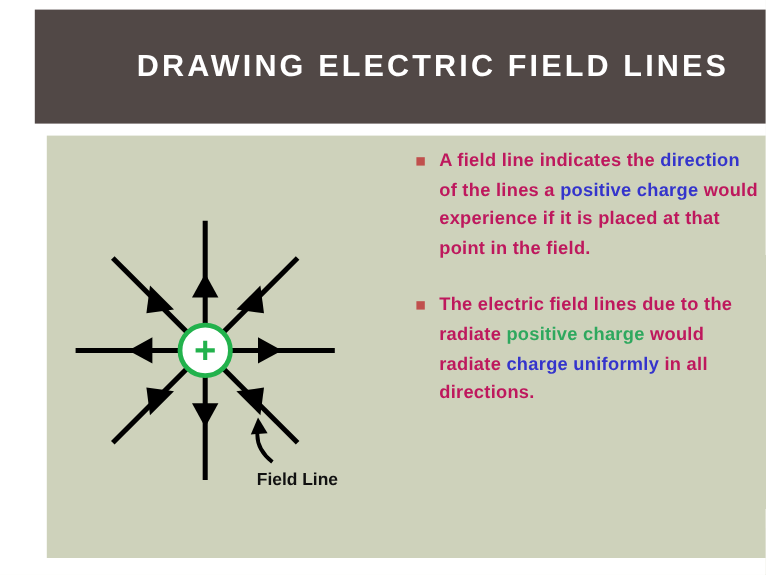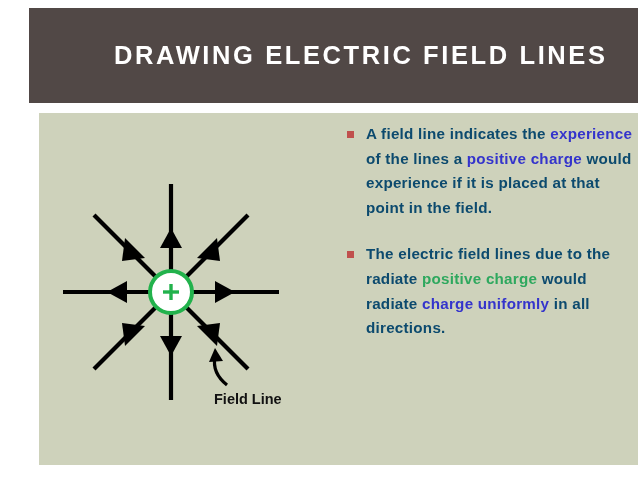--- a/index.html
+++ b/index.html
@@ -87,21 +87,21 @@
   .bullet-marker {
     position: absolute;
     left: 3px;
     top: 9px;
     width: 7px;
     height: 7px;
     background: #c0504d;
   }
   .tx-blue  { color: #3434cc; }
   .tx-green { color: #2ea85e; }
-  .tx-dark  { color: #0c4a6e; }
+  .tx-dark  { color: #be185d; }
 </style>
 </head>
 <body>
 
 <div class="slide">
 
   <div class="title-bar">
     <div class="title-text">Drawing Electric Field Lines</div>
   </div>
 
@@ -160,21 +160,21 @@
         <polygon points="176,219 170,233 184,232" fill="#000000"></polygon>
 
         <text x="175" y="275" font-family="Liberation Sans, sans-serif" font-size="14.5" font-weight="bold" fill="#111111">Field Line</text>
       </svg>
     </div>
 
     <div class="bullets">
 
       <div class="bullet-item">
         <span class="bullet-marker"></span>
-        <span class="tx-dark">A field line indicates the </span><span class="tx-blue">experience</span><span class="tx-dark"> of the lines a </span><span class="tx-blue">positive charge</span><span class="tx-dark"> would experience if it is placed at that point in the field.</span>
+        <span class="tx-dark">A field line indicates the </span><span class="tx-blue">direction</span><span class="tx-dark"> of the lines a </span><span class="tx-blue">positive charge</span><span class="tx-dark"> would experience if it is placed at that point in the field.</span>
       </div>
 
 
       <div class="bullet-item">
         <span class="bullet-marker"></span>
         <span class="tx-dark">The electric field lines due to the radiate </span><span class="tx-green">positive charge</span><span class="tx-dark"> would radiate </span><span class="tx-blue">charge uniformly</span><span class="tx-dark"> in all directions.</span>
       </div>
 
     </div>
 

